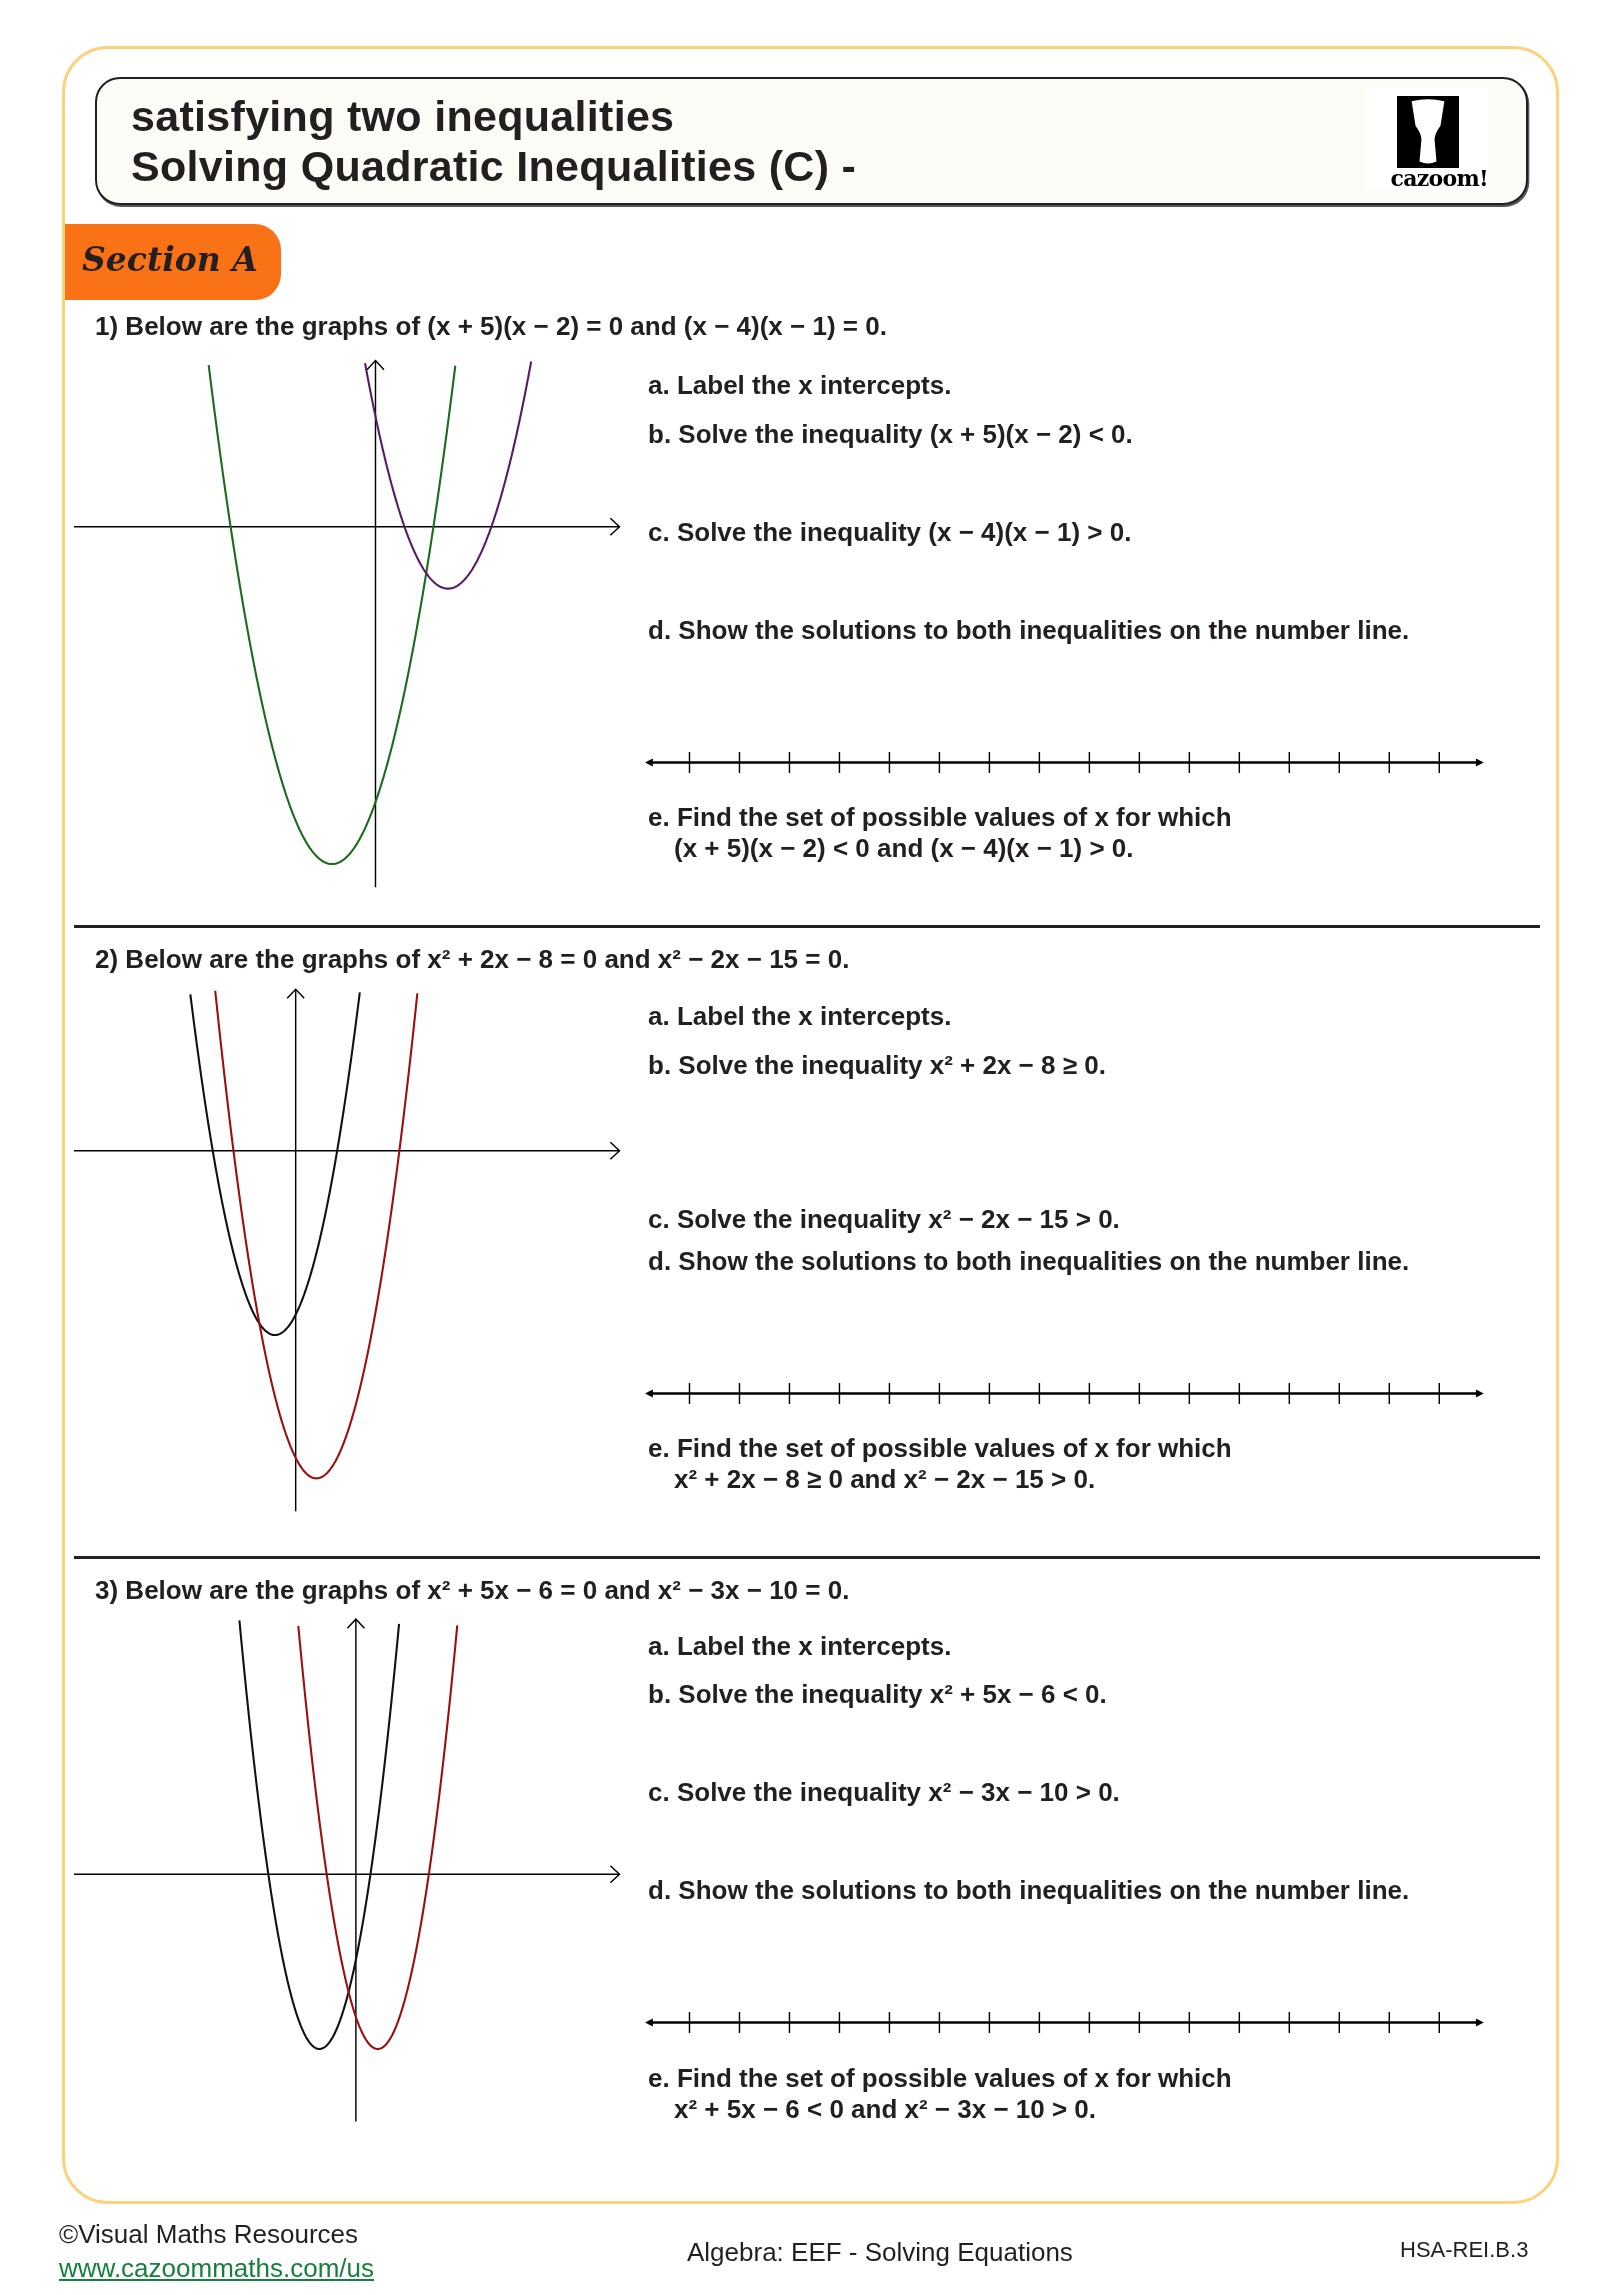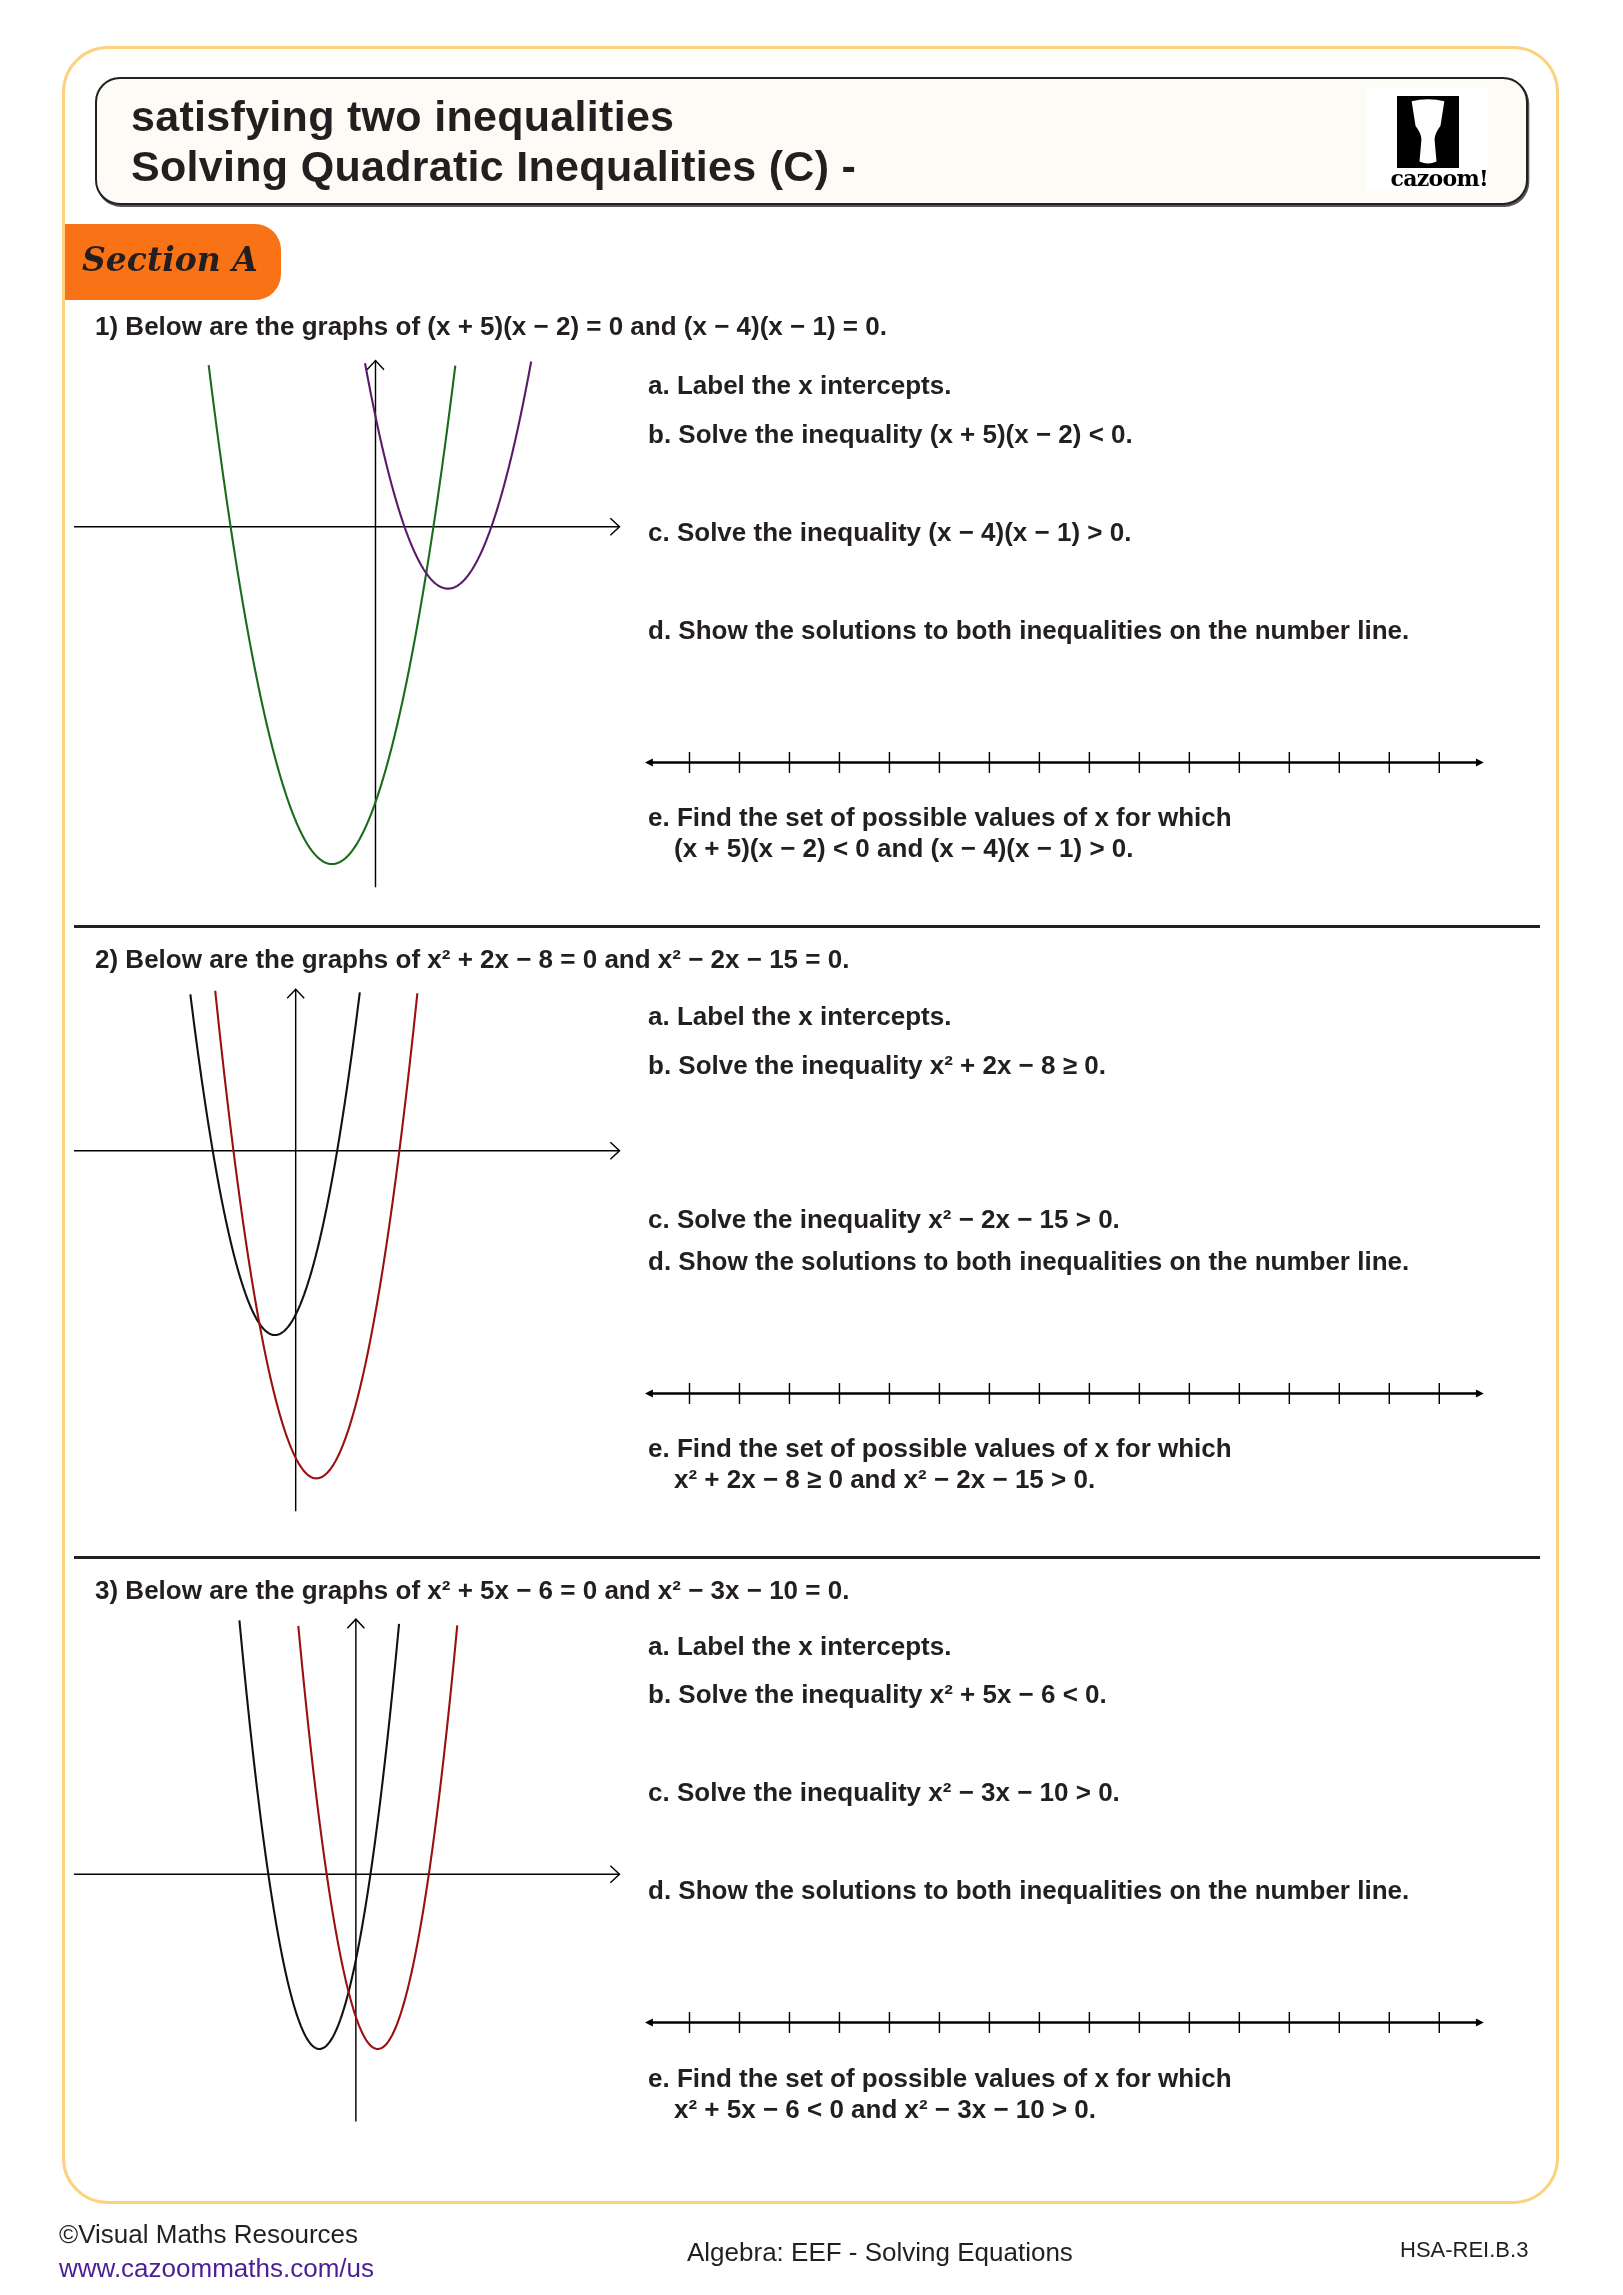--- a/index.html
+++ b/index.html
@@ -20,21 +20,21 @@
                   background:#f97316; border-radius:0 26px 26px 0; }
   .section-label { position:absolute; left:17px; top:16.4px; font-family:"DejaVu Serif", "Liberation Serif", serif;
                    font-style:italic; font-weight:bold; font-size:33px; }
   .q-head { position:absolute; left:95px; font-weight:bold; font-size:26px; line-height:31px; white-space:nowrap; }
   .part { position:absolute; left:648px; font-weight:bold; font-size:26px; line-height:31px; white-space:nowrap; }
   .part .sub { display:block; padding-left:26px; }
   .sep { position:absolute; left:74px; width:1466px; height:2.6px; background:#231f20; }
   svg.graph { position:absolute; left:0; top:0; overflow:visible; }
   svg.nl { position:absolute; overflow:visible; }
   .footer-left { position:absolute; left:59px; top:2217px; font-size:26px; line-height:34px; }
-  .footer-link { color:#4c1d95; }
+  .footer-link { color:#15803d; text-decoration:underline; }
   .footer-mid { position:absolute; left:687px; top:2237px; font-size:26px; }
   .footer-right { position:absolute; left:1400px; top:2237px; font-size:22px; }
 </style>
 </head>
 <body>
 
 <div class="frame"></div>
 
 <div class="title-box">
   <div class="title">

